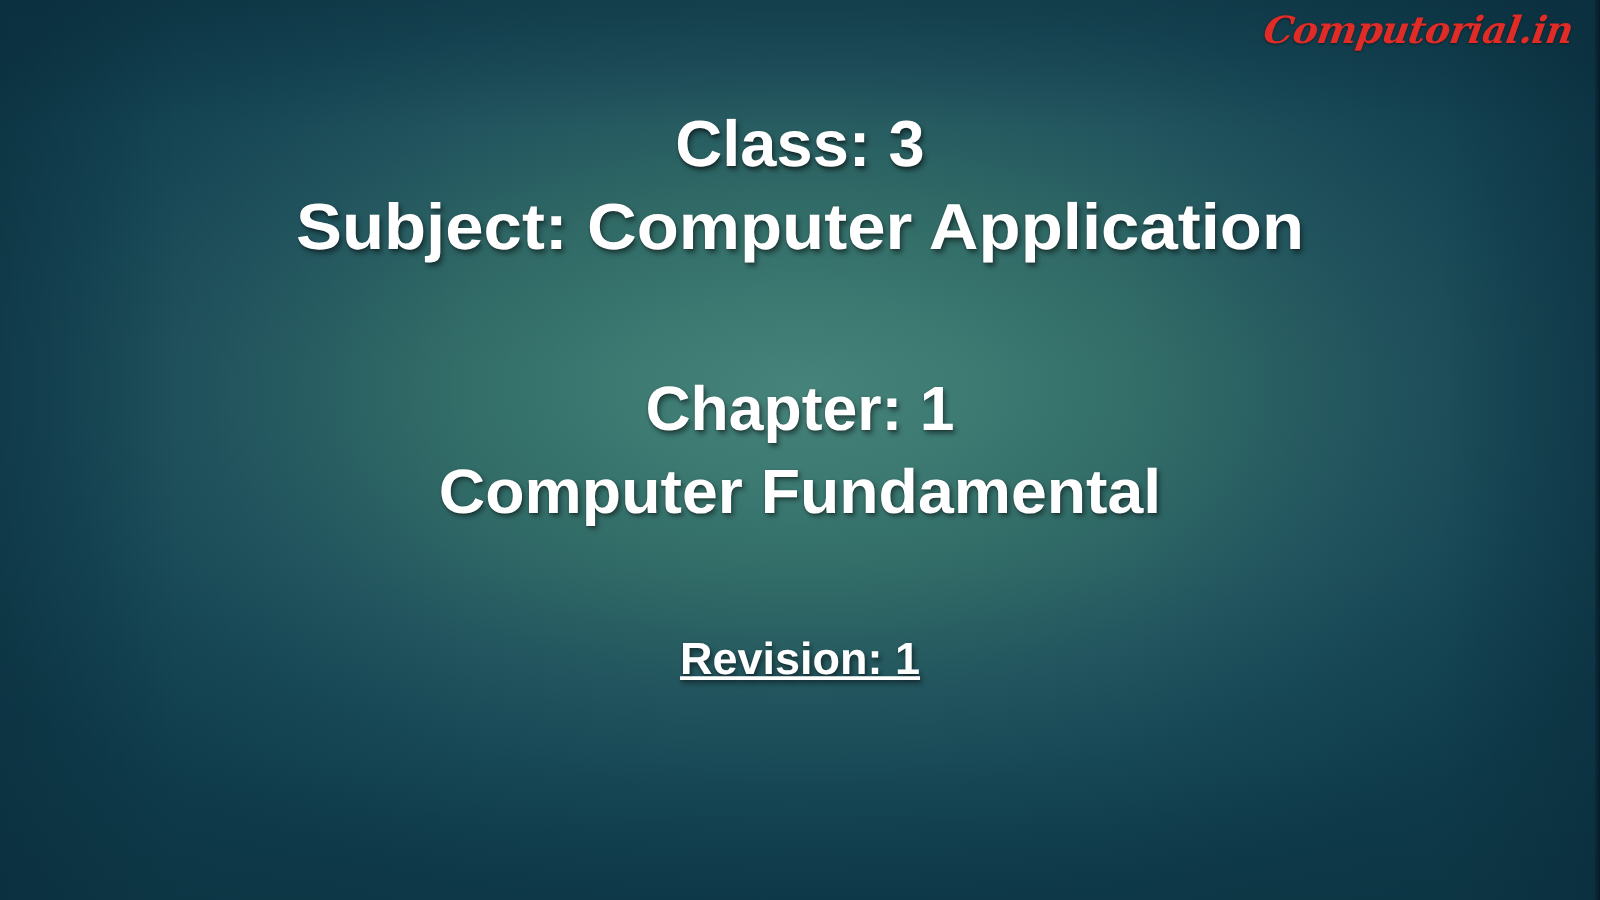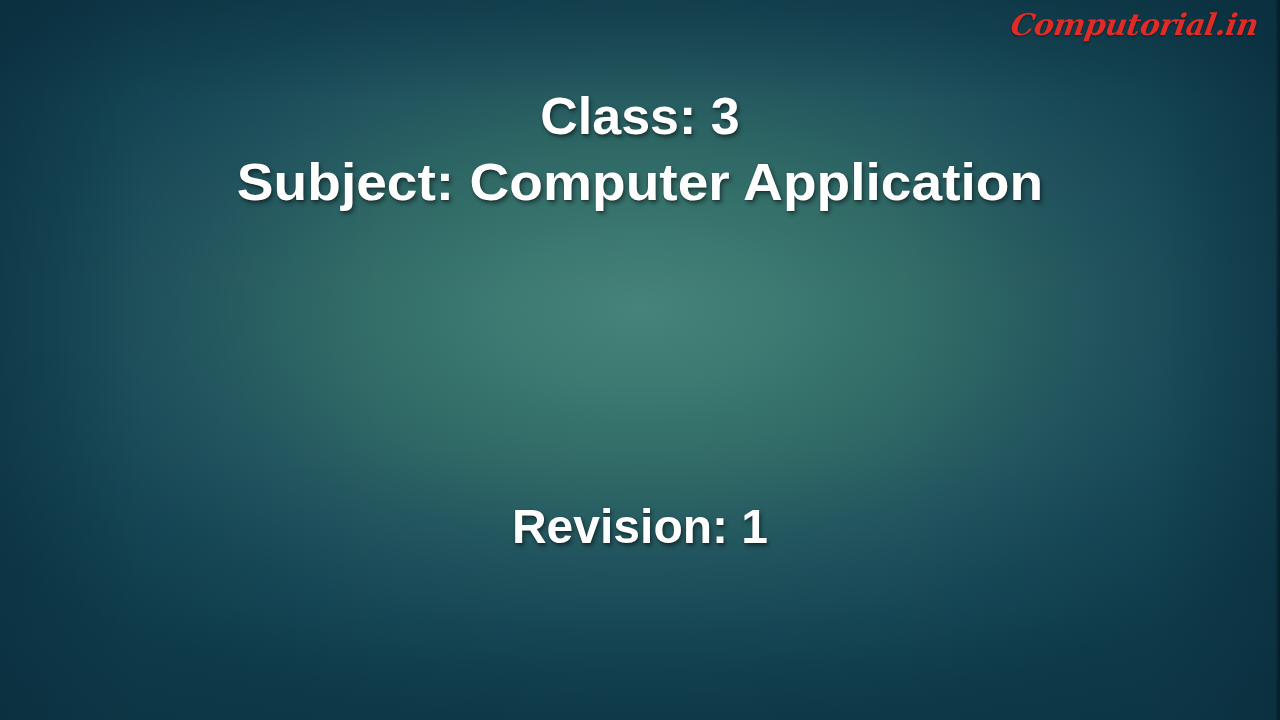--- a/index.html
+++ b/index.html
@@ -152,22 +152,23 @@
   }
 
   
   #block-revision {
     position: absolute;
     left: 0;
     top: 504px;
     width: 100%;
   }
   #line-revision {
-    font-size: 48px;
+    font-size: 36px;
     line-height: 46px;
+    text-decoration: underline;
   }
 </style>
 </head>
 <body>
 
 <div id="slide">
 
   <div class="glow-main"></div>
   <div class="glow-vert"></div>
   <div class="glow-horiz"></div>
@@ -175,19 +176,23 @@
 
   <div id="brand-logo">Computorial.in</div>
 
   <div id="content">
 
     <div id="block-class">
       <div class="line" id="line-class">Class: 3</div>
       <div class="line" id="line-subject">Subject: Computer Application</div>
     </div>
 
+    <div id="block-chapter">
+      <div class="line" id="line-chapter">Chapter: 1</div>
+      <div class="line" id="line-chapter-title">Computer Fundamental</div>
+    </div>
 
     <div id="block-revision">
       <div class="line" id="line-revision">Revision: 1</div>
     </div>
 
   </div>
 </div>
 
 </body></html>

